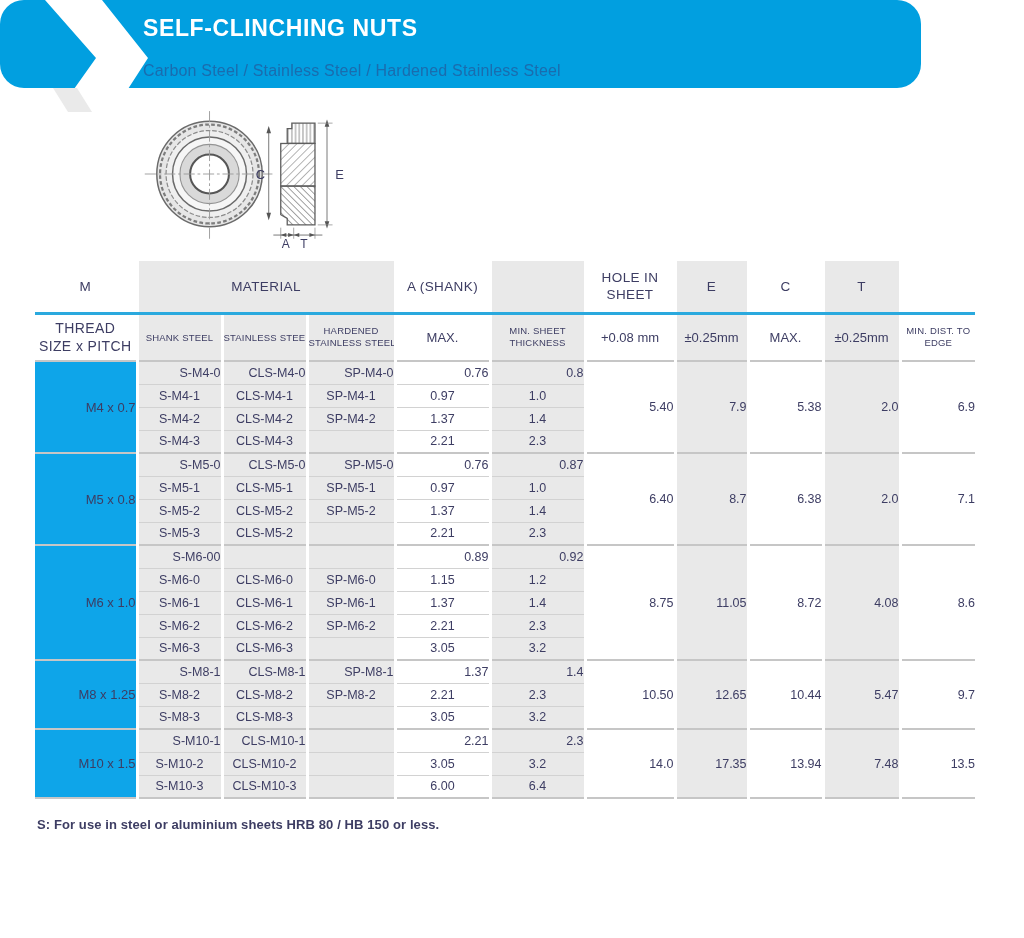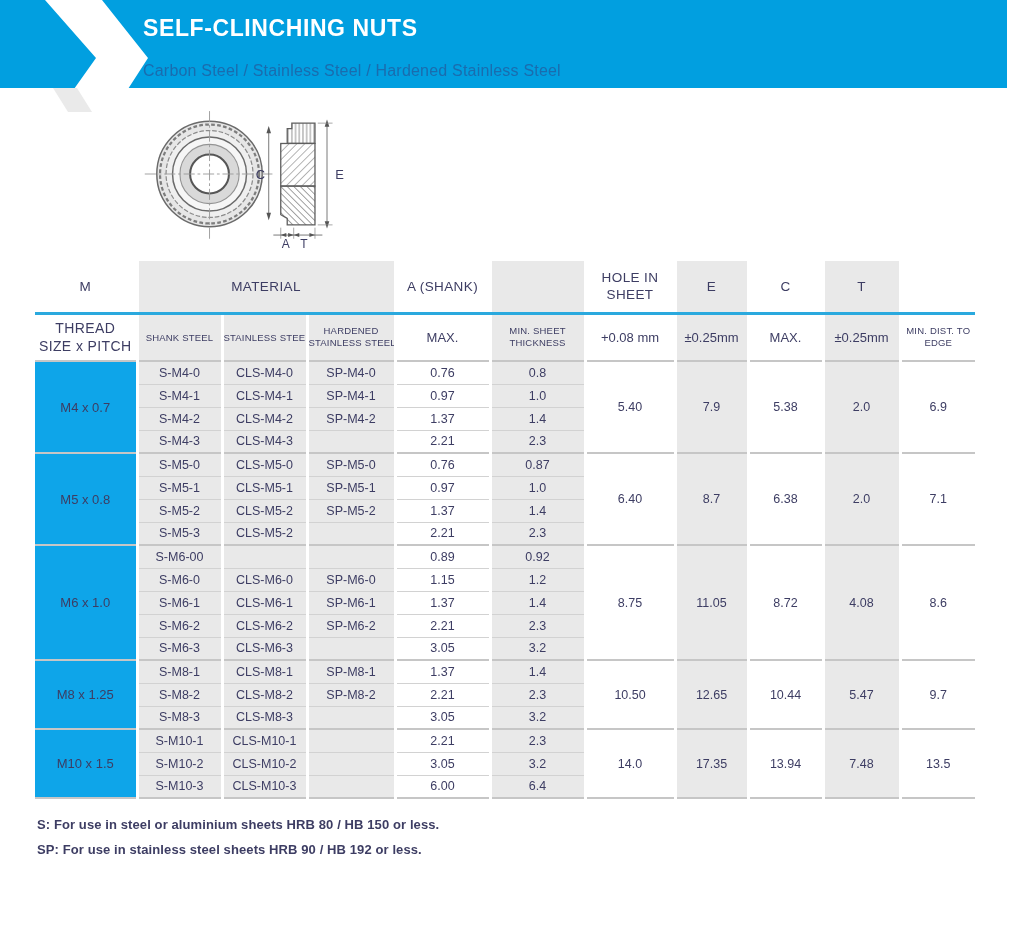--- a/index.html
+++ b/index.html
@@ -5,22 +5,23 @@
   * { box-sizing: border-box; margin: 0; padding: 0; }
   html, body {
     width: 1024px; height: 938px;
     background: #ffffff;
     font-family: "Liberation Sans", sans-serif;
     overflow: hidden;
   }
   
   .banner {
     position: relative;
-    width: 1007px; height: 88px;
+    width: 921px; height: 88px;
     background: #019fe0;
+    border-radius: 24px;
   }
   .banner-chevron {
     position: absolute; left: 0; top: 0;
     width: 210px; height: 120px;
     overflow: visible;
   }
   .banner-text {
     position: absolute; left: 143px; top: 15px;
     color: #ffffff;
   }
@@ -63,21 +64,21 @@
   }
   thead tr.r1 th { height: 52px; font-size: 13.5px; letter-spacing: 0.4px; border-bottom: 3px solid #2aa9de; }
   thead tr.r2 th { height: 48px; }
   .h-big  { font-size: 14px; letter-spacing: 0.4px; }
   .h-med  { font-size: 13px; }
   .h-small{ font-size: 9.5px; letter-spacing: 0.2px; white-space: nowrap; }
   .l { display: block; line-height: 1.3; }
   tbody td { height: 23px; font-size: 12.5px; }
   tbody td.mcell { font-size: 13px; background: #0ea5e9; }
   tr.sep td.rb { border-bottom: 1px solid #d2d2d2; }
-  tr.group-start td { border-top: 2px solid #c6c6c6; }
+  tr.group-start td { border-top: 2px solid #c6c6c6; text-align: right; }
   td.vcell { font-size: 12.5px; }
   
   .notes { margin: 18px 0 0 37px; font-weight: bold; }
   .notes p {
     font-size: 13px;
     color: #3d3d63;
     margin-bottom: 10px;
     letter-spacing: 0.1px;
   }
   .notes p.last { margin-top: 13px; }
@@ -370,14 +371,13 @@
         <td class="g rb">CLS-M10-3</td>
         <td class="g rb"></td>
         <td class="rb">6.00</td>
         <td class="g rb">6.4</td>
       </tr>
     </tbody>
 </table>
 
 <div class="notes">
   <p>S: For use in steel or aluminium sheets HRB 80 / HB 150 or less.</p>
-  <p>SP: For use in stainless steel sheets HRB 90 / HB 192 or less.</p>
 </div>
 
 </body></html>

